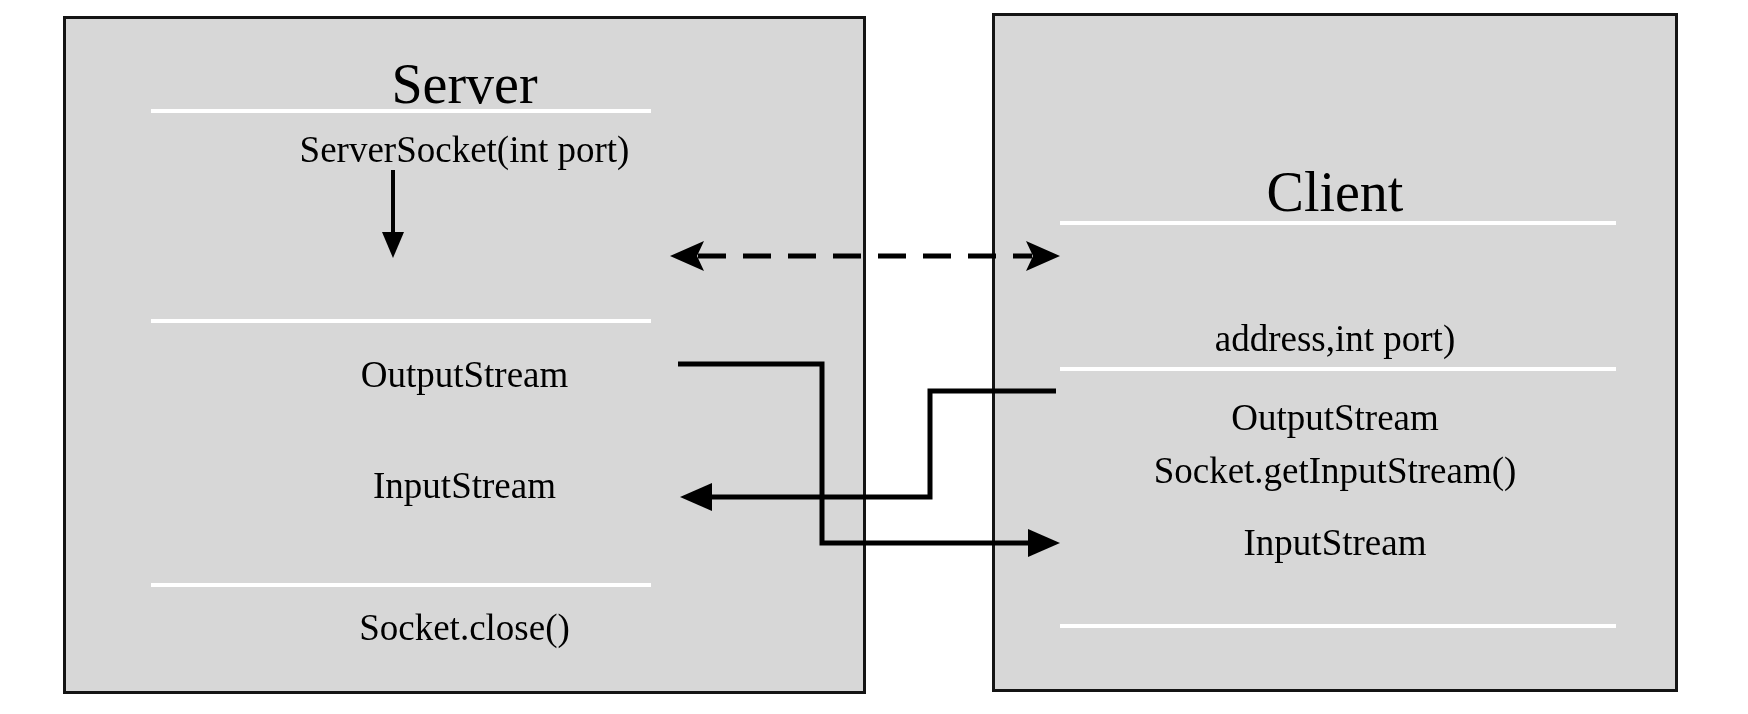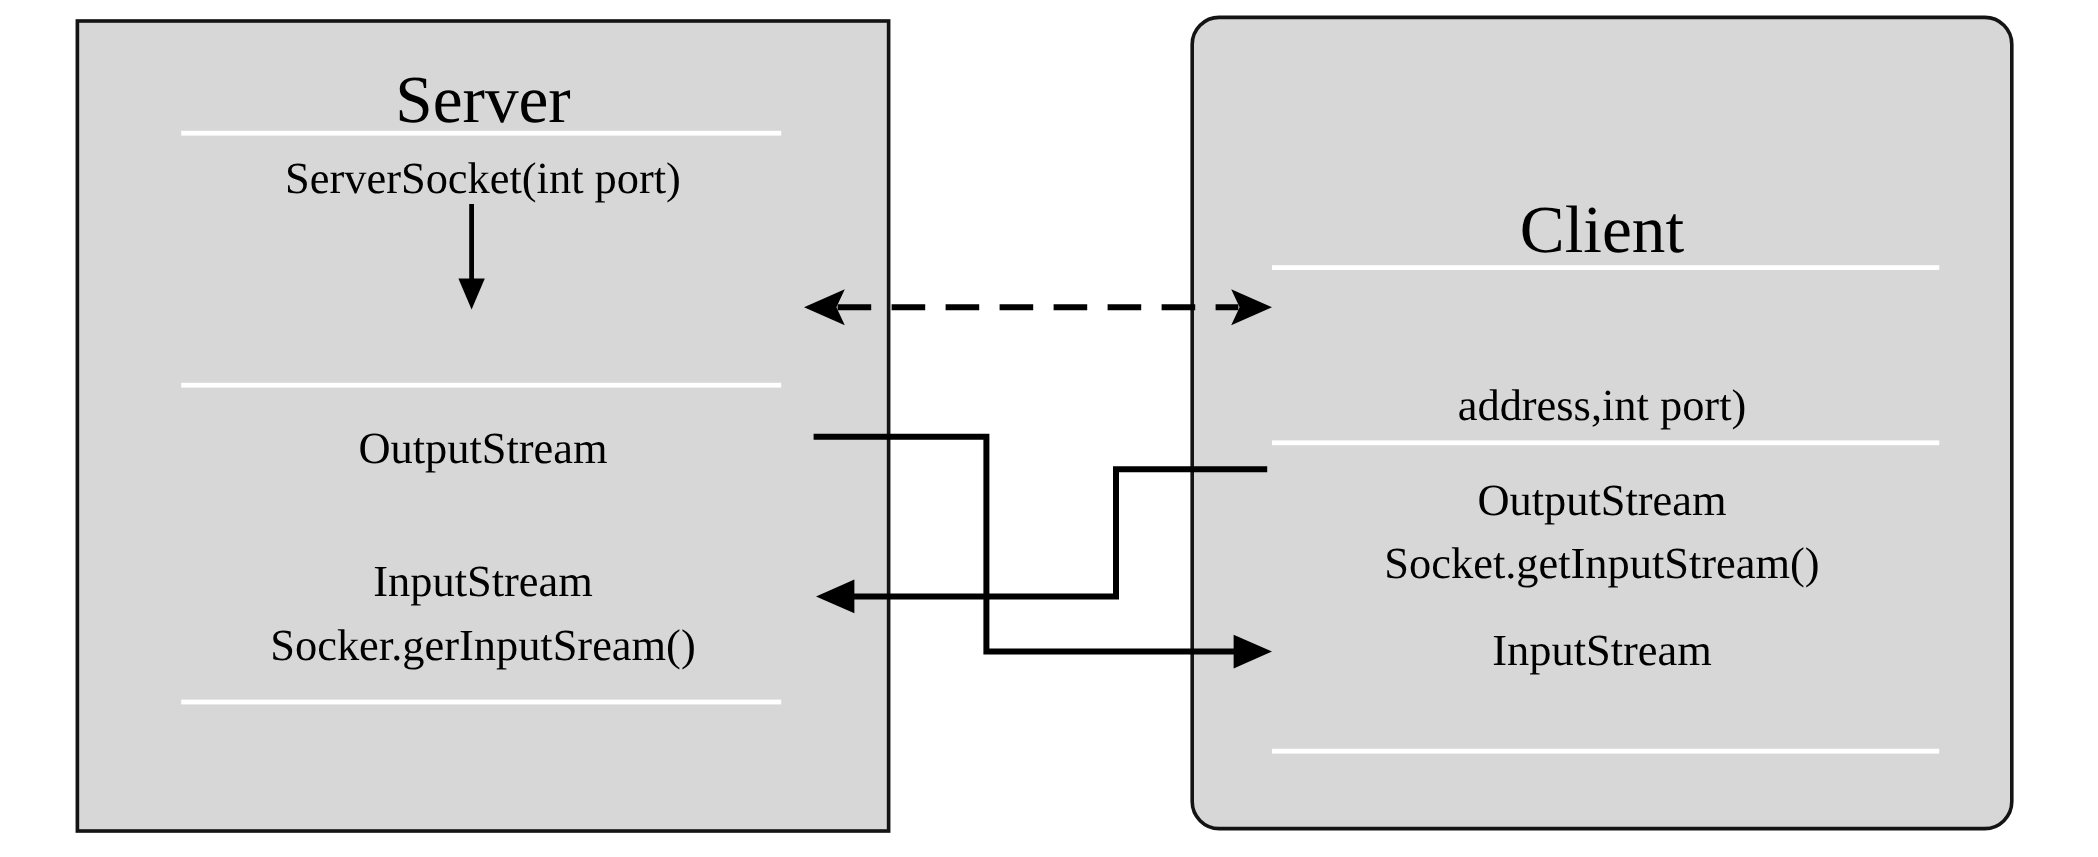--- a/index.html
+++ b/index.html
@@ -15,22 +15,22 @@
     font-family: "Liberation Serif", "DejaVu Serif", serif;
     color: #000;
     overflow: hidden;
   }
   .box {
     position: absolute;
     background: var(--box-fill, #d7d7d7);
     border: 3px solid var(--box-border, #141414);
     box-sizing: border-box;
   }
-  .server-box { left: 63px;  top: 16px; width: 679px; height: 678px; }
-  .client-box { left: 992px; top: 13px; width: 686px; height: 679px; border-radius: 24px; }
+  .server-box { left: 63px;  top: 16px; width: 803px; height: 678px; }
+  .client-box { left: 992px; top: 13px; width: 686px; height: 679px; }
   .tline {
     position: absolute;
     left: 0;
     width: 100%;
     text-align: center;
     font-size: 37px;
     line-height: 52px;
     white-space: nowrap;
   }
   .title {
@@ -65,22 +65,22 @@
 
 <div class="canvas">
 
   <div class="box server-box">
     <div class="tline title" style="top:34px">Server</div>
     <div class="divider" style="top:90px;  left:85px; width:500px"></div>
     <div class="tline" style="top:105px">ServerSocket(int port)</div>
     <div class="divider" style="top:300px; left:85px; width:500px"></div>
     <div class="tline" style="top:330px">OutputStream</div>
     <div class="tline" style="top:441px">InputStream</div>
-    <div class="tline" style="top:494px">Socker.gerInputSream()</div>
     <div class="divider" style="top:564px; left:85px; width:500px"></div>
+    <div class="tline" style="top:583px">Socket.close()</div>
   </div>
 
   <div class="box client-box">
     <div class="tline title" style="top:145px">Client</div>
     <div class="divider" style="top:205px; left:65px; width:556px"></div>
     <div class="tline" style="top:297px">address,int port)</div>
     <div class="divider" style="top:351px; left:65px; width:556px"></div>
     <div class="tline" style="top:376px">OutputStream</div>
     <div class="tline" style="top:429px">Socket.getInputStream()</div>
     <div class="tline" style="top:501px">InputStream</div>

